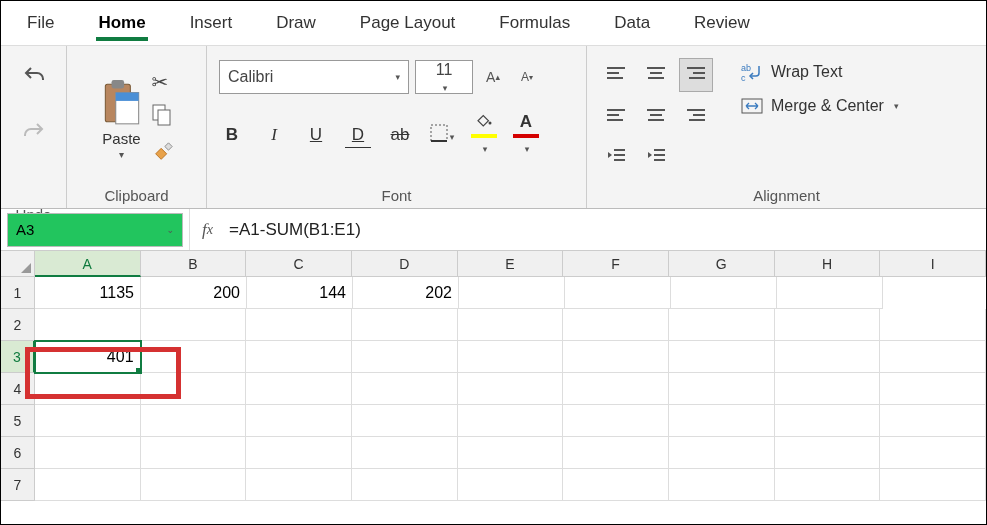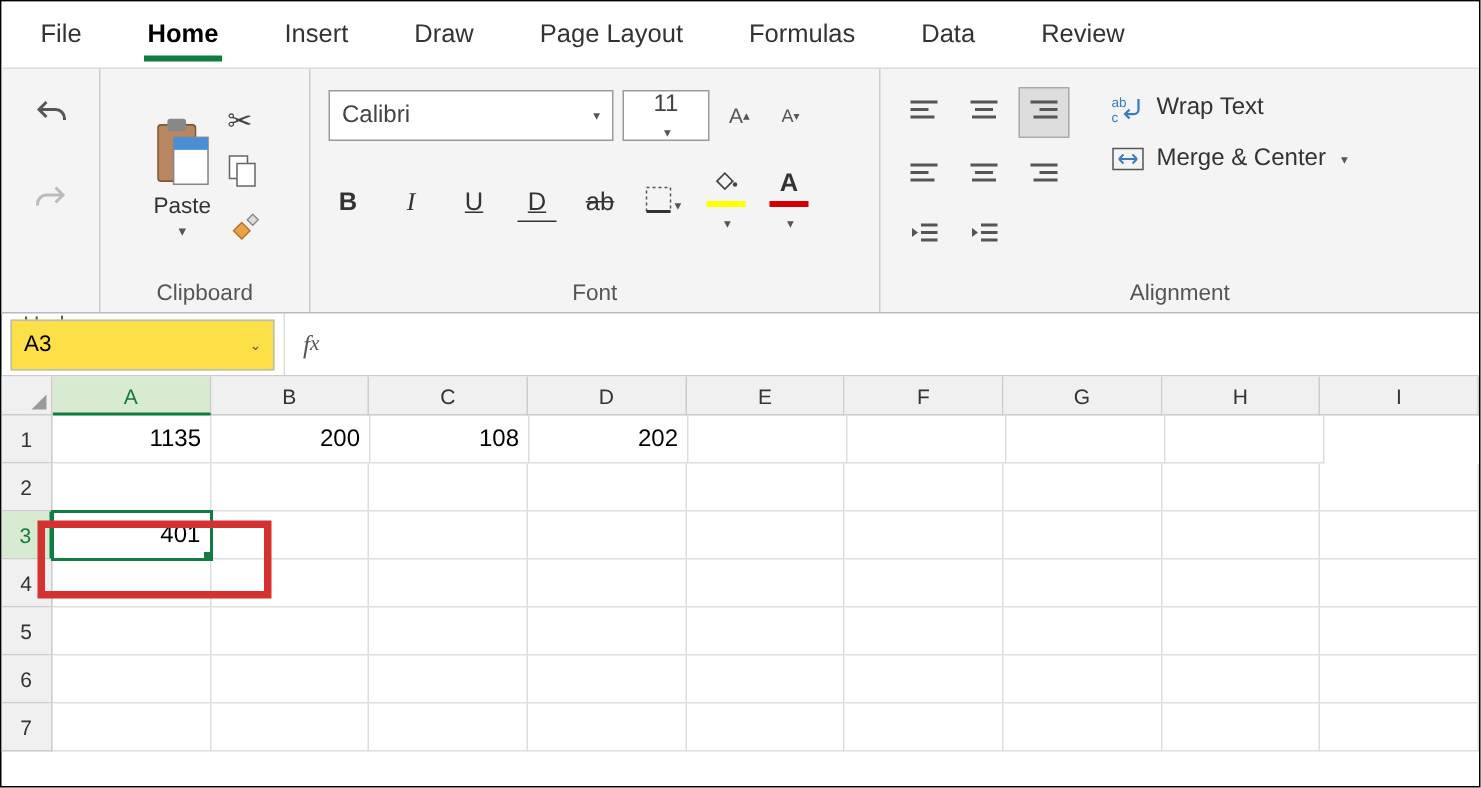--- a/index.html
+++ b/index.html
@@ -56,21 +56,21 @@
   .align-body { display:flex; gap:28px; align-items:flex-start; padding-top:4px;}
   .align-grid { display:grid; grid-template-columns: repeat(3, 34px); grid-template-rows: repeat(3, 34px); gap:6px;}
   .ab { display:flex; align-items:center; justify-content:center; border:1px solid transparent; cursor:pointer;}
   .ab.sel { background:#ddd; border:1px solid #aaa;}
   .ab svg { width:22px; height:20px;}
   .align-right { display:flex; flex-direction:column; gap:14px; margin-top:4px;}
   .ropt { display:flex; align-items:center; gap:8px; font-size:16px; color:#333; cursor:pointer;}
   .ropt svg { width:22px; height:20px;}
   
   .fbar { height:42px; display:flex; align-items:center; border-bottom:1px solid #ccc;}
-  .namebox { width:176px; height:34px; border:1px solid #bbb; margin:0 6px 0 6px; display:flex; align-items:center; justify-content:space-between; padding:0 8px; font-size:15px; background:#fde047;}
+  .namebox { width:176px; height:34px; border:1px solid #bbb; margin:0 6px 0 6px; display:flex; align-items:center; justify-content:space-between; padding:0 8px; font-size:15px; background:#22c55e;}
   .fx { font-style:italic; font-family:'Times New Roman',serif; font-size:17px; color:#555; padding:0 12px; border-left:1px solid #ddd; height:100%; display:flex;align-items:center;}
   .formula-input { flex:1; font-size:17px; color:#222; padding:0 4px; height:100%; display:flex; align-items:center; outline:none;}
   
   .sheet { position:relative;}
   .colhdr-row { display:flex; height:26px;}
   .corner { width:34px; background:#f0f0f0; border-right:1px solid #ccc; border-bottom:1px solid #ccc; position:relative;}
   .corner::after{content:"";position:absolute;right:3px;bottom:3px;width:0;height:0;border-left:10px solid transparent;border-bottom:10px solid #999;}
   .colhdr { width:106px; background:#f0f0f0; border-right:1px solid #ccc; border-bottom:1px solid #ccc; text-align:center; font-size:14px; color:#333; line-height:26px;}
   .colhdr.selcol { background:#d9ead3; border-bottom:2px solid #107c41; color:#0f7b3e;}
   .row { display:flex; height:32px;}
@@ -275,40 +275,41 @@
     <div class="group-label">Alignment</div>
   </div>
 </div>
 
 <div class="fbar">
   <div class="namebox">
     <span>A3</span>
     <span class="dd">⌄</span>
   </div>
   <div class="fx">f<sub>x</sub></div>
+  <div class="formula-input" contenteditable="true" style="">=A1-SUM(B1:E1)</div>
 </div>
 
 <div class="sheet">
   <div class="colhdr-row">
     <div class="corner"></div>
     <div class="colhdr selcol">A</div>
     <div class="colhdr">B</div>
     <div class="colhdr">C</div>
     <div class="colhdr">D</div>
     <div class="colhdr">E</div>
     <div class="colhdr">F</div>
     <div class="colhdr">G</div>
     <div class="colhdr">H</div>
     <div class="colhdr">I</div>
   </div>
   <div class="row">
     <div class="rowhdr">1</div>
     <div class="cell">1135</div>
     <div class="cell">200</div>
-    <div class="cell">108</div>
+    <div class="cell">144</div>
     <div class="cell">202</div>
     <div class="cell"></div>
     <div class="cell"></div>
     <div class="cell"></div>
     <div class="cell"></div>
   </div>
   <div class="row">
     <div class="rowhdr">2</div>
     <div class="cell"></div>
       <div class="cell"></div>

